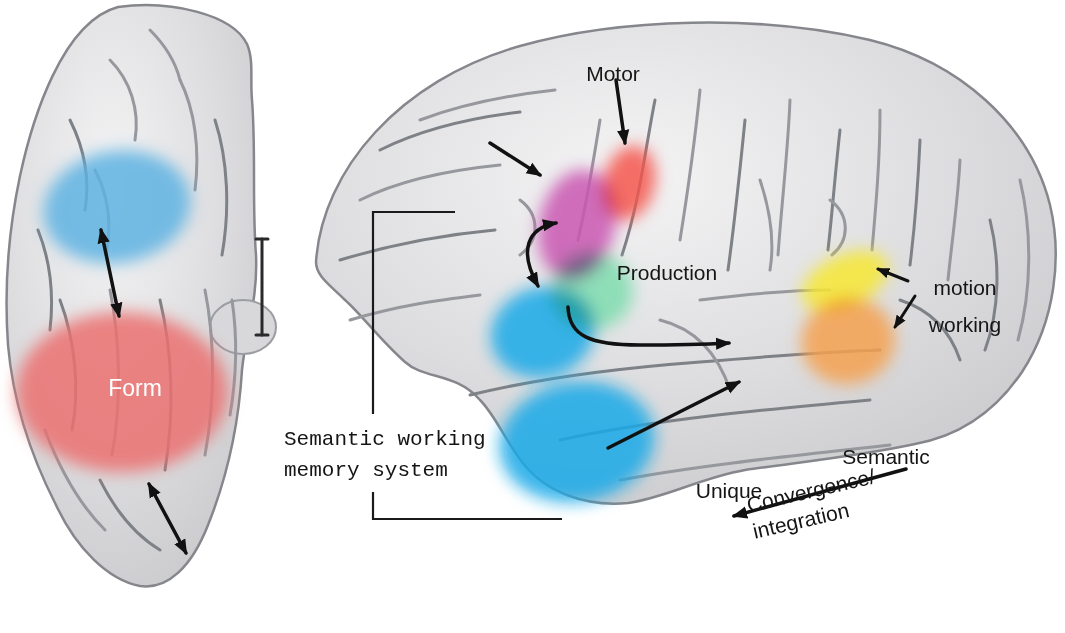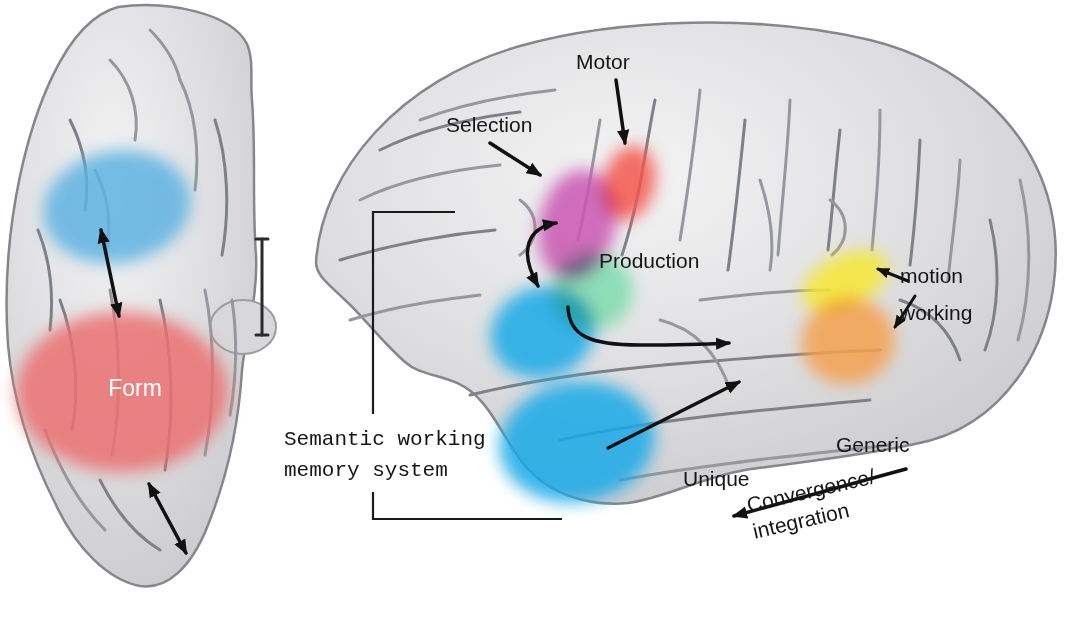--- a/index.html
+++ b/index.html
@@ -11,21 +11,21 @@
     font-family:"Liberation Sans", sans-serif;
   }
   .stage svg{position:absolute;left:0;top:0;}
   .lbl{
     position:absolute;
     color:#151515;
     font-size:21px;
     line-height:1.25;
     white-space:nowrap;
   }
-  .lbl.center{}
+  .lbl.center{text-align:center;margin-top:12px;}
   .lbl-form{
     color:#ffffff;
     font-size:23px;
     text-align:center;
   }
   .lbl-semantic{line-height:31px;font-family:Liberation Mono, monospace;}
   .lbl-convergence{
     transform:rotate(-13deg);
     transform-origin:left top;
     line-height:27px;
@@ -141,34 +141,33 @@
       <path class="arrow thin" d="M915,296 L895,327" marker-end="url(#ah)"></path>
       <path class="bracket" d="M455,212 L373,212 L373,414 M373,492 L373,519 L562,519"></path>
     </g>
   </svg>
 
   <div class="lbl lbl-form" style="left:96px;top:374px;width:78px;text-align:center;">Form</div>
 
 
   <div class="lbl center" style="left:576px;top:49px;width:74px;">Motor</div>
 
-  <div class="lbl center" style="left:446px;top:112px;width:124px;">Selection</div>
 
   <div class="lbl center" style="left:599px;top:248px;width:136px;">Production</div>
 
   <div class="lbl center" style="left:900px;top:263px;width:130px;">motion</div>
   <div class="lbl center" style="left:900px;top:300px;width:130px;">working</div>
 
   <div class="lbl lbl-semantic" style="left:284px;top:424px;">
     <div>Semantic working</div>
     <div>memory system</div>
   </div>
 
   <div class="lbl center" style="left:683px;top:466px;width:92px;">Unique</div>
 
-  <div class="lbl center" style="left:836px;top:432px;width:100px;">Generic</div>
+  <div class="lbl center" style="left:836px;top:432px;width:100px;">Semantic</div>
 
   <div class="lbl lbl-convergence" style="left:744px;top:492px;">
     <div>Convergence/</div>
     <div>integration</div>
   </div>
 
 </div>
 
 </body></html>

